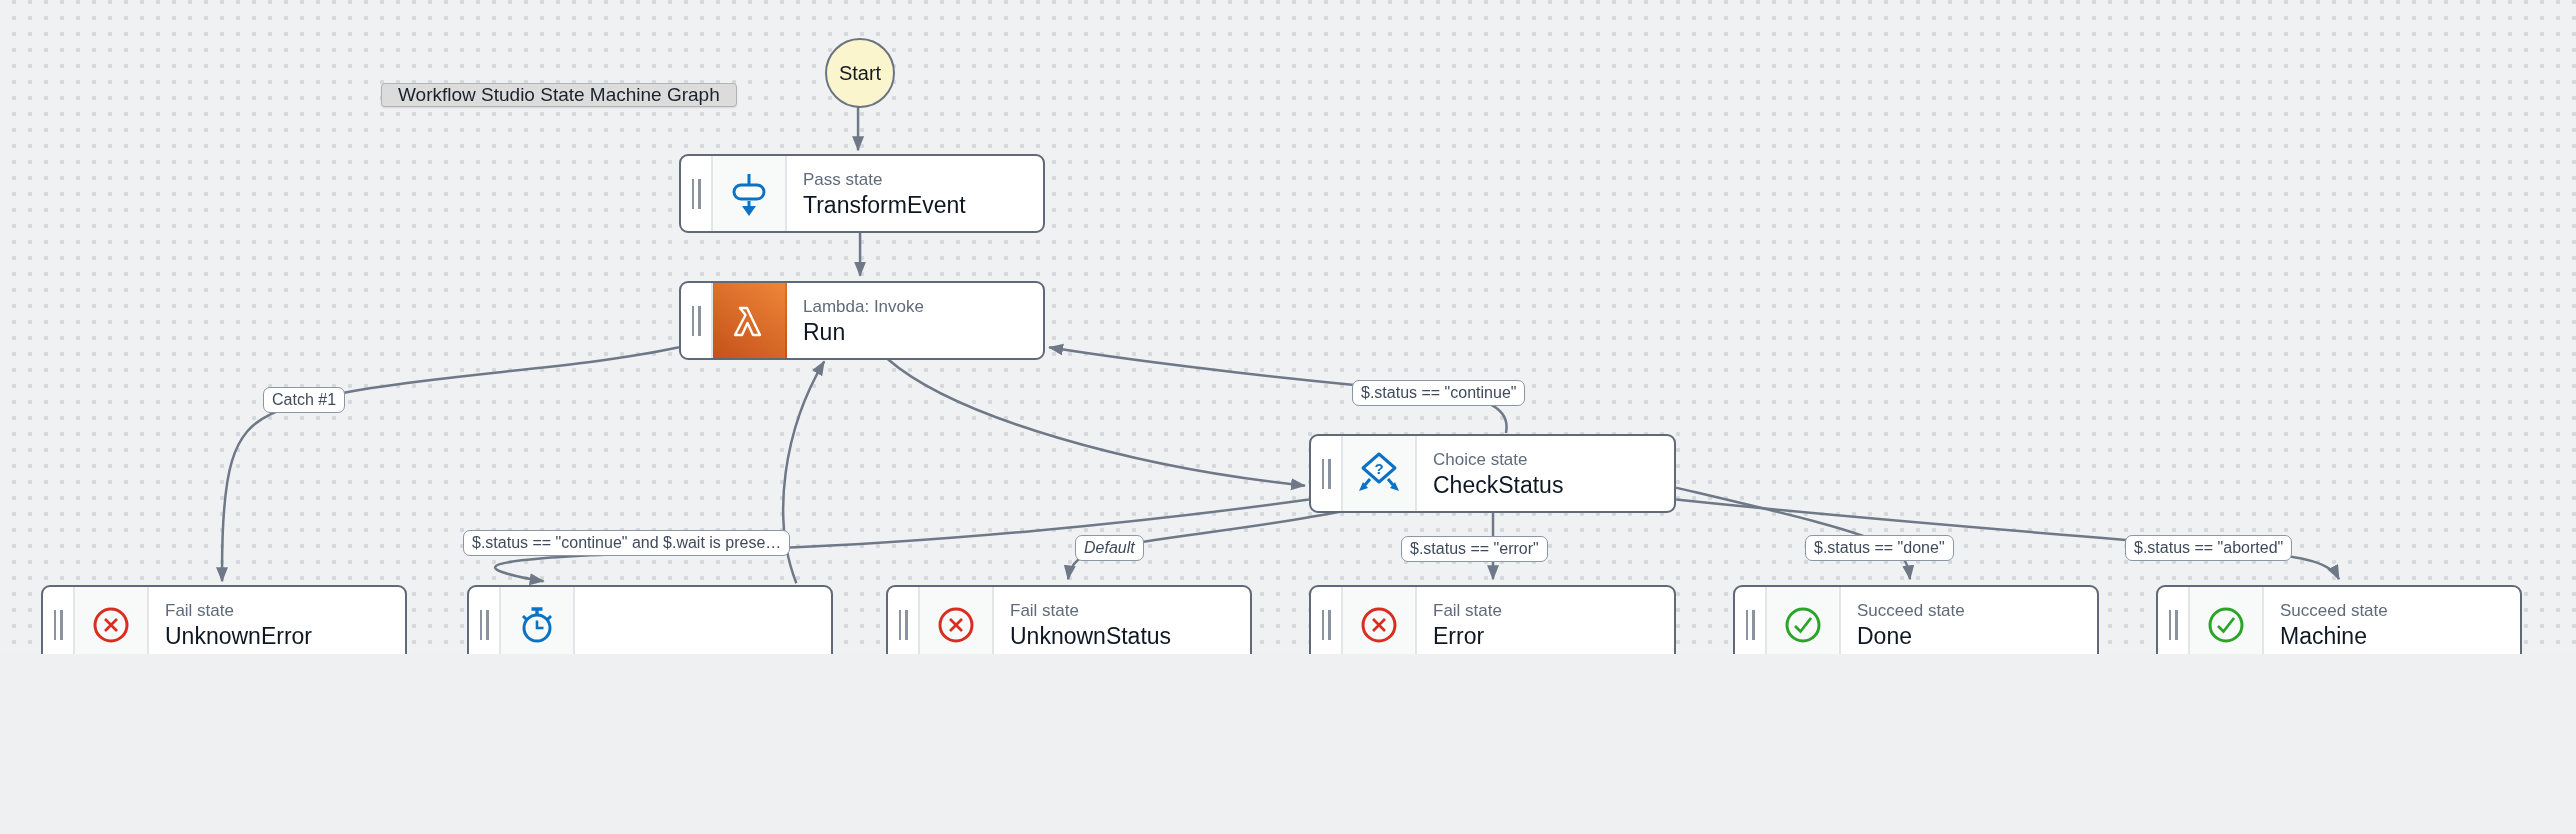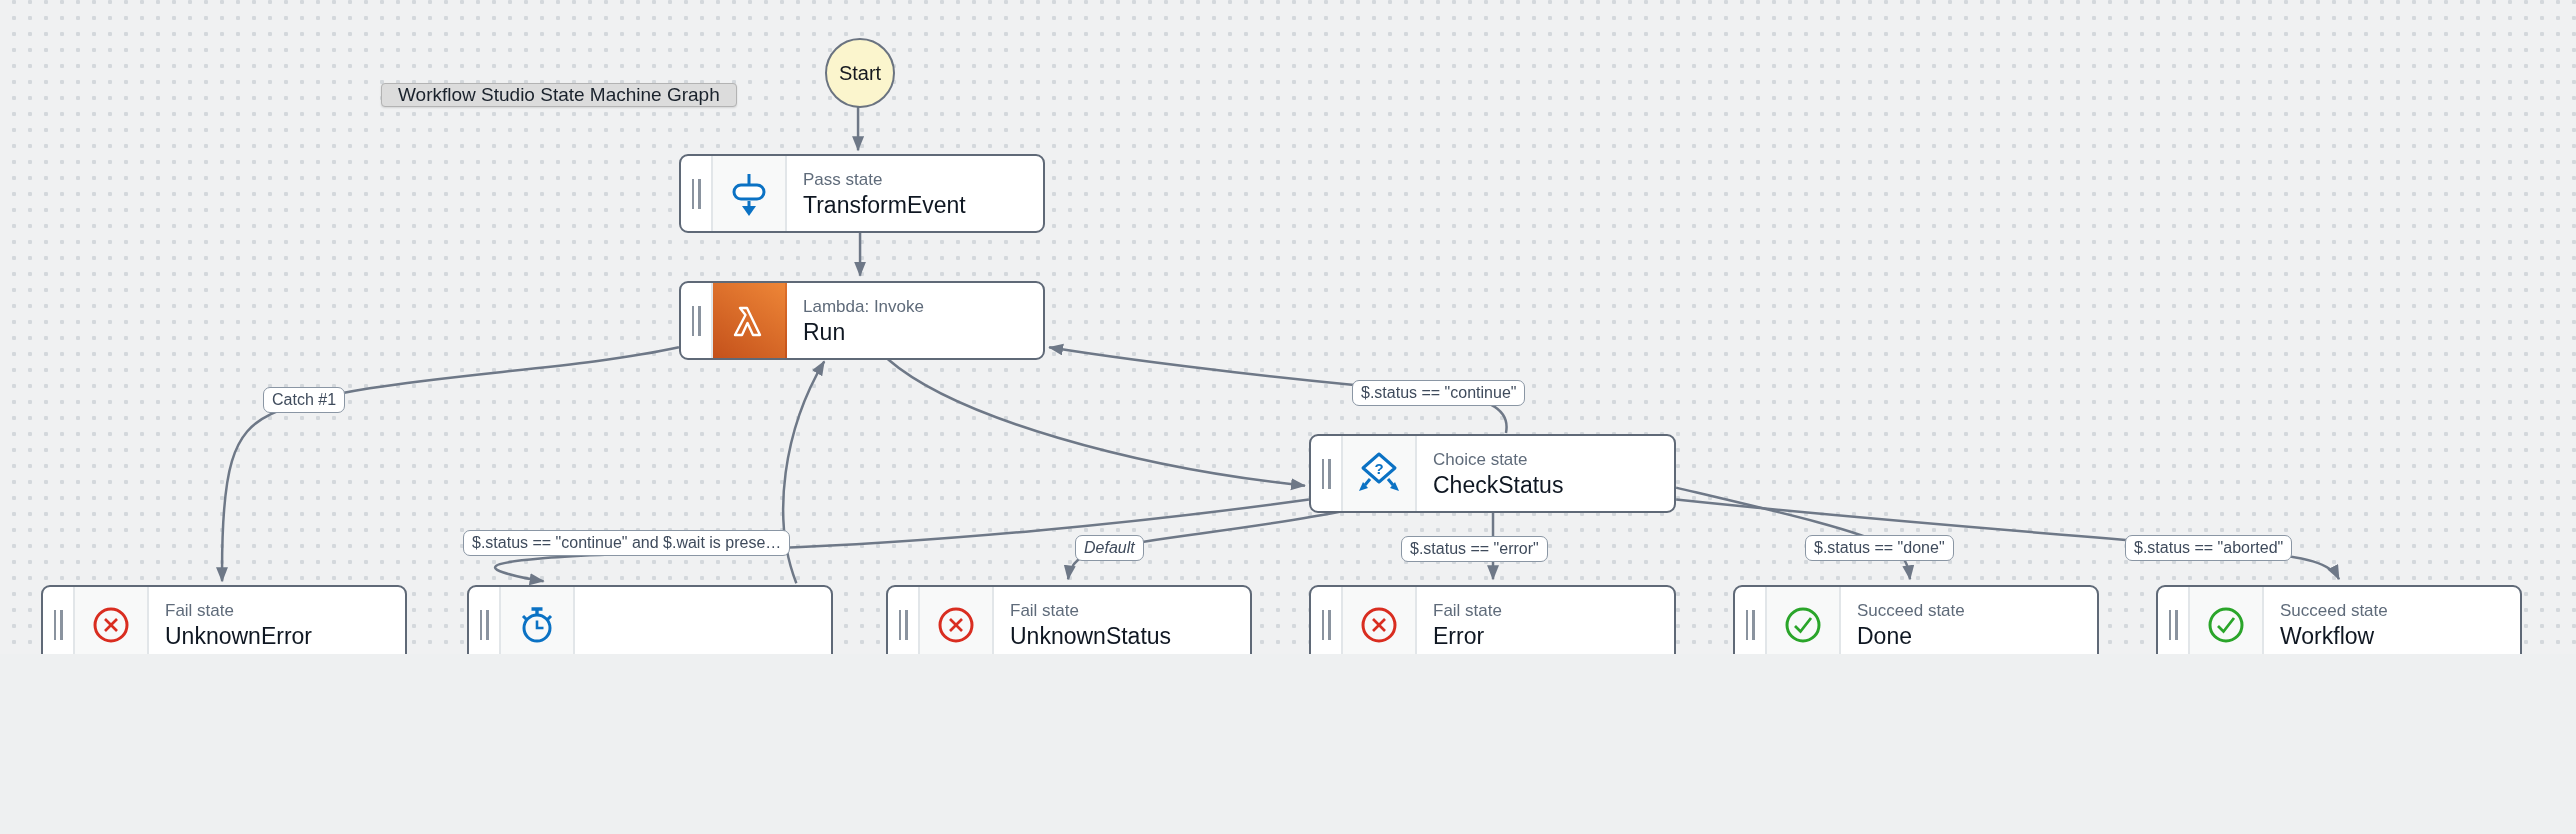--- a/index.html
+++ b/index.html
@@ -217,21 +217,21 @@
         <span class="bar"></span>
       </div>
     <div class="icon-cell">
       <svg width="48" height="48" viewBox="0 0 48 48">
         <circle cx="24" cy="24" r="16" fill="none" stroke="#2aa52a" stroke-width="3"></circle>
         <polyline points="16,25 21.5,30.5 32,17" fill="none" stroke="#2aa52a" stroke-width="2.8"></polyline>
       </svg>
     </div>
     <div class="texts">
       <div class="type">Succeed state</div>
-      <div class="name">Workflow</div>
+      <div class="name">Machine</div>
     </div>
   </div>
 
   <div class="elabel" style="left:263px;top:387px;">Catch #1</div>
   <div class="elabel" style="left:1352px;top:380px;">$.status == "continue"</div>
   <div class="elabel" style="left:463px;top:530px;">$.status == "continue" and $.wait is prese…</div>
   <div class="elabel" style="left:1075px;top:535px;font-style:italic;">Default</div>
   <div class="elabel" style="left:1401px;top:536px;">$.status == "error"</div>
   <div class="elabel" style="left:1805px;top:535px;">$.status == "done"</div>
   <div class="elabel" style="left:2125px;top:535px;">$.status == "aborted"</div>

